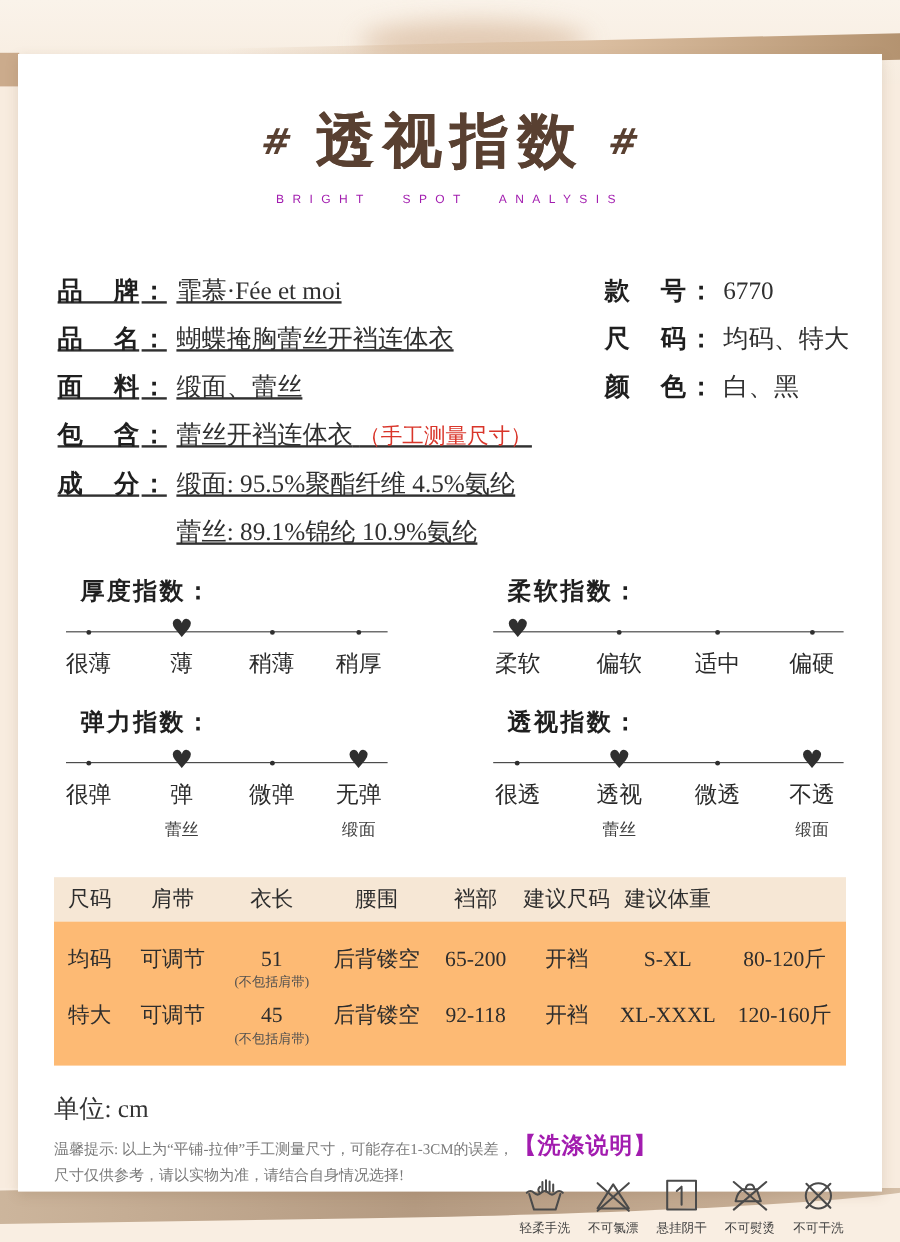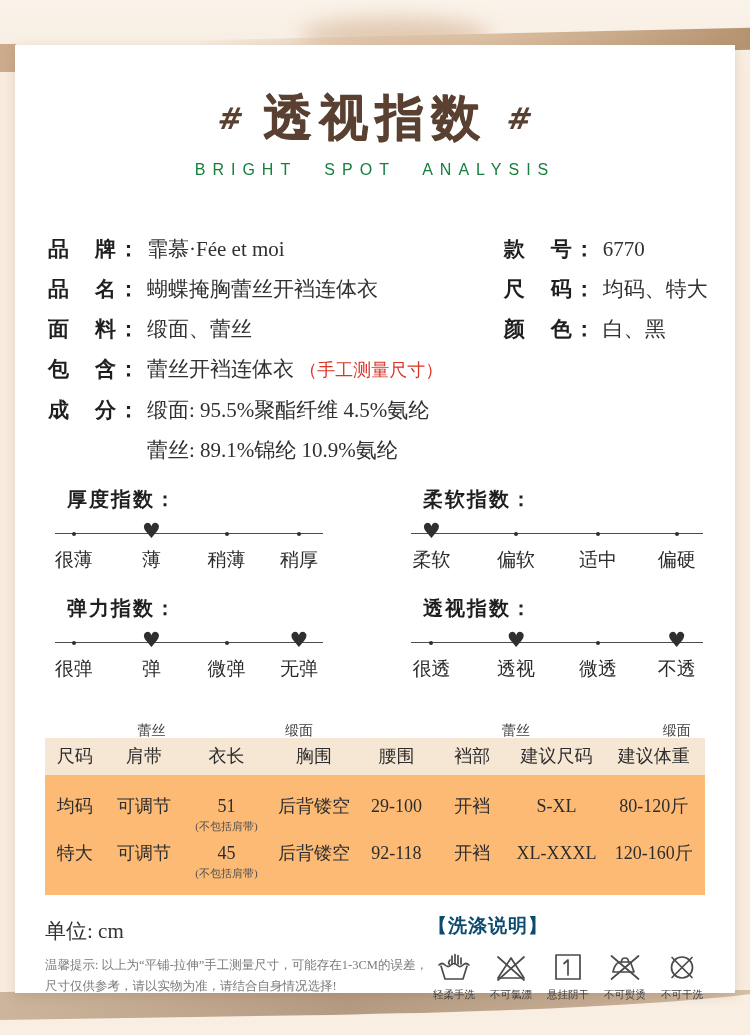--- a/index.html
+++ b/index.html
@@ -52,26 +52,26 @@
     font-size:30px; font-weight:bold; transform:skewX(-10deg);
     vertical-align:middle; margin:0 20px; color:#594031;
   }
   .title-text {
     display:inline-block; vertical-align:middle;
     font-size:49px; font-weight:bold; letter-spacing:7px; color:#594031;
     text-shadow:0.5px 0.5px 0 #594031;
   }
   .subtitle {
     margin-top:10px; font-family:"Liberation Sans","DejaVu Sans",sans-serif;
-    font-size:16px; letter-spacing:7px; word-spacing:16px; color:#15803d;
+    font-size:10px; letter-spacing:7px; word-spacing:16px; color:#a21caf;
   }
 
   
   .specs { display:flex; margin:50px 0 0 33px; font-size:21px; color:#303030; }
-  .specs-left { width:445px; }
+  .specs-left { width:445px;text-decoration:underline; }
   .specs-right { width:250px;margin-left:44px; }
   .spec-row { display:flex; line-height:40px; align-items:flex-start; }
   .spec-label {
     display:inline-block; width:68px; font-weight:bold; color:#1f1f1f;
     text-align:justify; text-align-last:justify;
   }
   .spec-colon { font-weight:bold; color:#1f1f1f; margin:0 8px 0 2px; }
   .spec-value { flex:1; }
   .red-note { color:#d9352a; font-size:18px; }
   .comp-line { line-height:40px; }
@@ -91,21 +91,21 @@
   .opt { position:absolute; top:0; width:86px; transform:translateX(-50%); text-align:center; }
   .opt .dot {
     position:absolute; top:12.5px; left:50%; transform:translateX(-50%);
     width:4px; height:4px; border-radius:50%; background:#2f2f2f;
   }
   .opt .heart {
     position:absolute; top:2px; left:50%; transform:translateX(-50%);
     font-family:"DejaVu Sans",sans-serif; font-size:21px; line-height:1; color:#2f2f2f;
   }
   .opt .lbl { position:absolute; top:28px; left:0; right:0; font-size:19px; color:#2b2b2b; }
-  .opt .sub { position:absolute; top:62px; left:0; right:0; font-size:14px; color:#3c3c3c;margin-top:32px; }
+  .opt .sub { position:absolute; top:62px; left:0; right:0; font-size:14px; color:#3c3c3c; }
   .p1 { left:7%; } .p2 { left:36%; } .p3 { left:64%; } .p4 { left:91%; }
 
   
   .size-table { margin:14px 30px 0 30px; font-size:18px; color:#2d2d2d; }
   .t-grid {
     display:grid;
     grid-template-columns:9% 12% 13% 13.5% 11.5% 11.5% 14% 15.5%;
     text-align:center;
   }
   .t-header { background:#f6e7d5; }
@@ -114,21 +114,21 @@
   .t-row { align-items:start; padding:7px 0 0; }
   .cell-main { line-height:25px; }
   .cell-note { font-size:11px; color:#4f4f4f; line-height:15px; }
 
   
   .footer { display:flex; margin:18px 22px 0 30px; font-family:Liberation Serif, serif; }
   .footer-left { width:425px; }
   .unit { font-size:21px; color:#333333; margin-top:4px; }
   .tips { margin-top:10px; font-size:12.5px; color:#7a7a7a; line-height:21px; }
   .wash { flex:1; }
-  .wash-title { font-size:19px; font-weight:bold; color:#0c4a6e; letter-spacing:1px; }
+  .wash-title { font-size:19px; font-weight:bold; color:#a21caf; letter-spacing:1px;margin-top:36px; }
   .wash-icons { display:flex; margin-top:10px; }
   .wash-item { width:52px; margin-right:5px; text-align:center; }
   .wash-item svg { width:36px; height:36px; display:block; margin:0 auto; }
   .wash-label { font-size:10.5px; color:#3f3f3f; margin-top:3px; white-space:nowrap; }
   svg .st { fill:none; stroke:#4a4a4a; stroke-width:1.7; stroke-linecap:round; stroke-linejoin:round; }
 </style>
 </head>
 <body>
 
 <div class="photo-top">
@@ -297,36 +297,35 @@
       </div>
     </div>
 
   </div>
 
   <div class="size-table">
     <div class="t-grid t-header">
       <div class="hcell">尺码</div>
       <div class="hcell">肩带</div>
       <div class="hcell">衣长</div>
-      <div class="hcell">胸围</div>
       <div class="hcell">腰围</div>
       <div class="hcell">裆部</div>
       <div class="hcell">建议尺码</div>
       <div class="hcell">建议体重</div>
     </div>
     <div class="t-body">
       <div class="t-grid t-row">
         <div class="cell-main">均码</div>
         <div class="cell-main">可调节</div>
         <div>
           <div class="cell-main">51</div>
           <div class="cell-note">(不包括肩带)</div>
         </div>
         <div class="cell-main">后背镂空</div>
-        <div class="cell-main">29-100</div>
+        <div class="cell-main">65-200</div>
         <div class="cell-main">开裆</div>
         <div class="cell-main">S-XL</div>
         <div class="cell-main">80-120斤</div>
       </div>
       <div class="t-grid t-row">
         <div class="cell-main">特大</div>
         <div class="cell-main">可调节</div>
         <div>
           <div class="cell-main">45</div>
           <div class="cell-note">(不包括肩带)</div>

